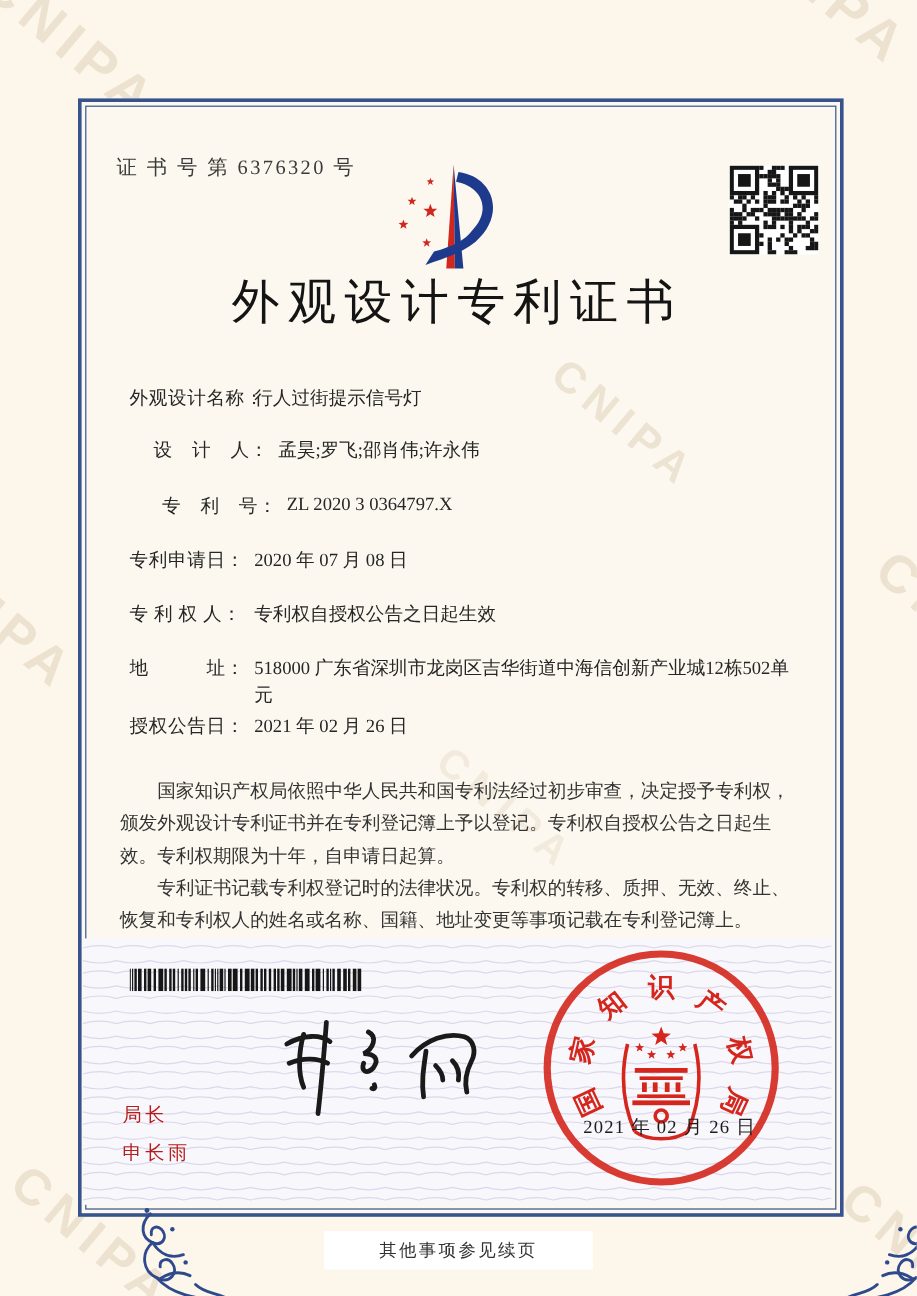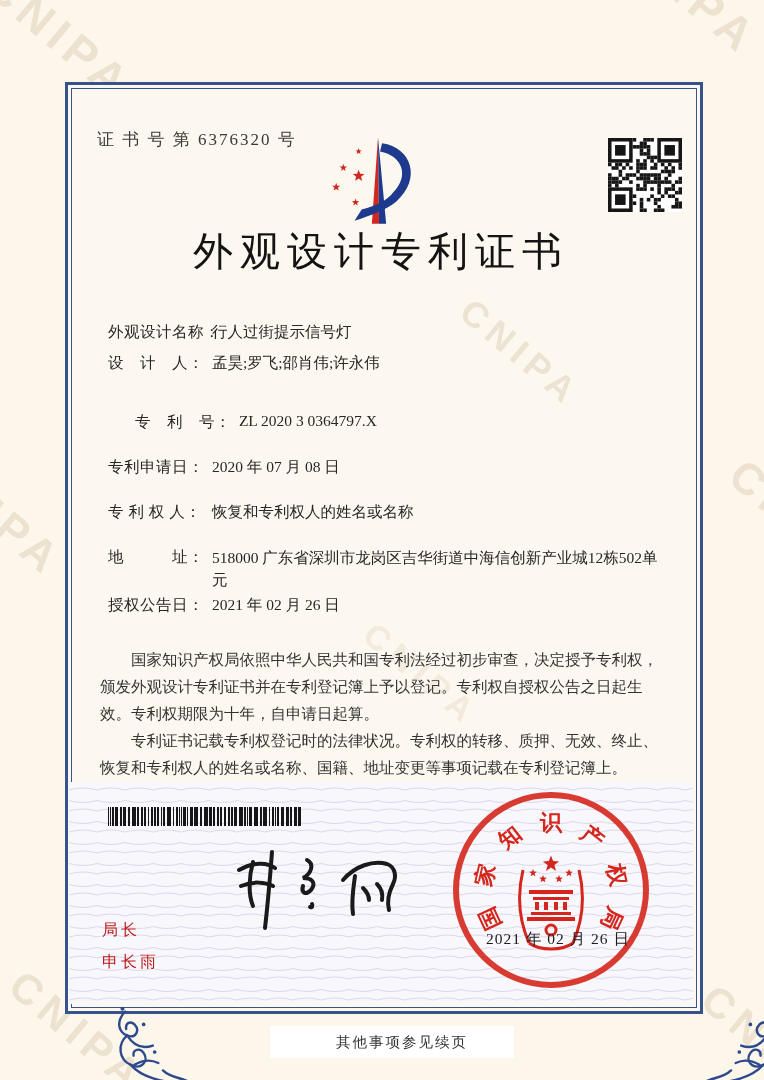--- a/index.html
+++ b/index.html
@@ -59,21 +59,21 @@
   .seal-char:nth-of-type(7){transform:translate(-50%,-50%) rotate(115deg)  translateY(-67px);}
   .emblem{position:absolute;left:57px;top:52px;width:70px;height:105px;}
 
   .seal-date{left:402px;top:847px;width:182px;text-align:center;font-size:15.5px;
              color:#1c1c1c;letter-spacing:1px;z-index:5;}
 
   .page-footer{left:0;top:899px;width:632px;text-align:center;font-size:13px;
                color:#3a3a3a;letter-spacing:3px;}
 
   .note-strip{left:270px;top:1026px;width:224px;height:32px;background:#ffffff;z-index:4;
-              display:flex;align-items:center;justify-content:center;padding-left:20px;}
+              display:flex;align-items:center;justify-content:center;}
   .note-strip span{font-size:14.5px;color:#333;letter-spacing:2px;}
 
   .flourish{width:92px;height:92px;z-index:5;}
   .flourish svg{display:block;width:100%;height:100%;}
   .fl-bl{left:40px;top:924px;}
   .fl-br{left:632px;top:924px;transform:scaleX(-1);}
 </style>
 </head>
 <body>
 
@@ -277,35 +277,35 @@
       <rect x="7.0476190476190474" y="56.38095238095238" width="10.571428571428571" height="10.571428571428571" fill="#161616"></rect>
     </svg>
 
   <div class="abs title">外观设计专利证书</div>
 
   <div class="abs rows">
     <div class="row" style="top:0px;">
       <span class="lab">外观设计名称：</span>
       <span class="val">行人过街提示信号灯</span>
     </div>
-    <div class="row" style="top:31px;">
+    <div class="row" style="top:43px;margin-left:20px;">
       <span class="lab">设　计　人：</span>
       <span class="val">孟昊;罗飞;邵肖伟;许永伟</span>
     </div>
     <div class="row" style="top:90px;margin-left:27px;">
       <span class="lab">专　利　号：</span>
       <span class="val">ZL 2020 3 0364797.X</span>
     </div>
     <div class="row" style="top:135px;">
       <span class="lab">专利申请日：</span>
       <span class="val">2020 年 07 月 08 日</span>
     </div>
     <div class="row" style="top:180px;">
       <span class="lab">专 利 权 人：</span>
-      <span class="val">恢复和专利权人的姓名或名称</span>
+      <span class="val">专利权自授权公告之日起生效</span>
     </div>
     <div class="row row-addr" style="top:225px;">
       <span class="lab">地　　　址：</span>
       <span class="val">518000 广东省深圳市龙岗区吉华街道中海信创新产业城12栋502单元</span>
     </div>
     <div class="row" style="top:273px;">
       <span class="lab">授权公告日：</span>
       <span class="val">2021 年 02 月 26 日</span>
     </div>
   </div>

